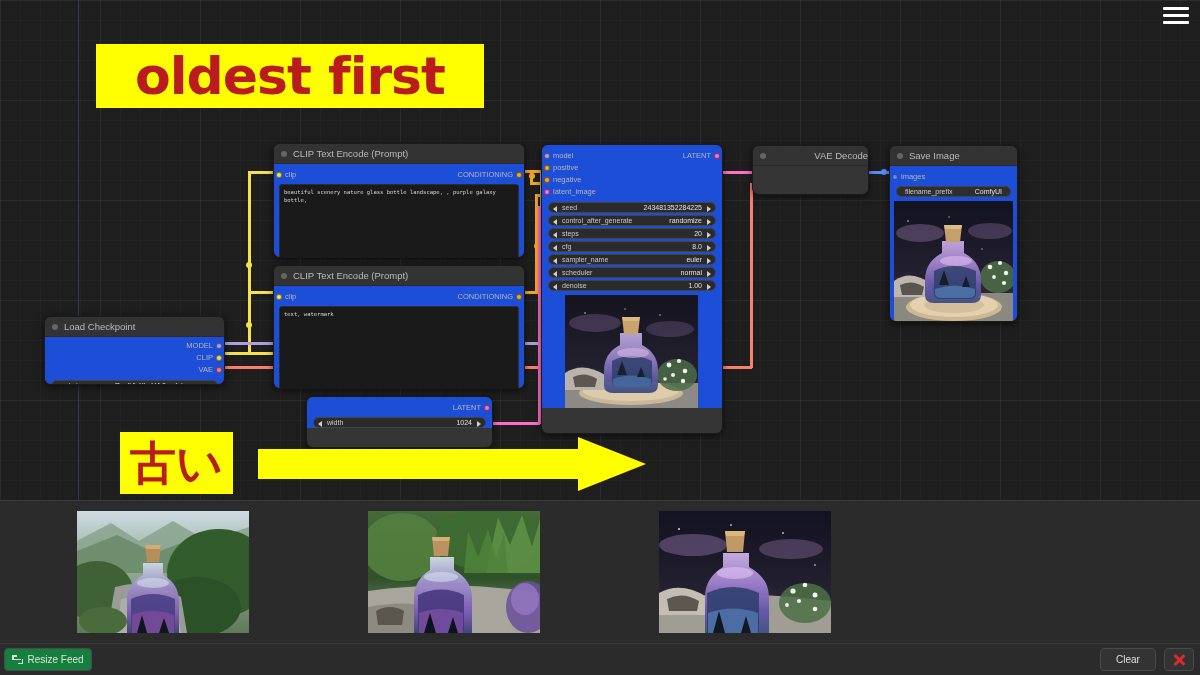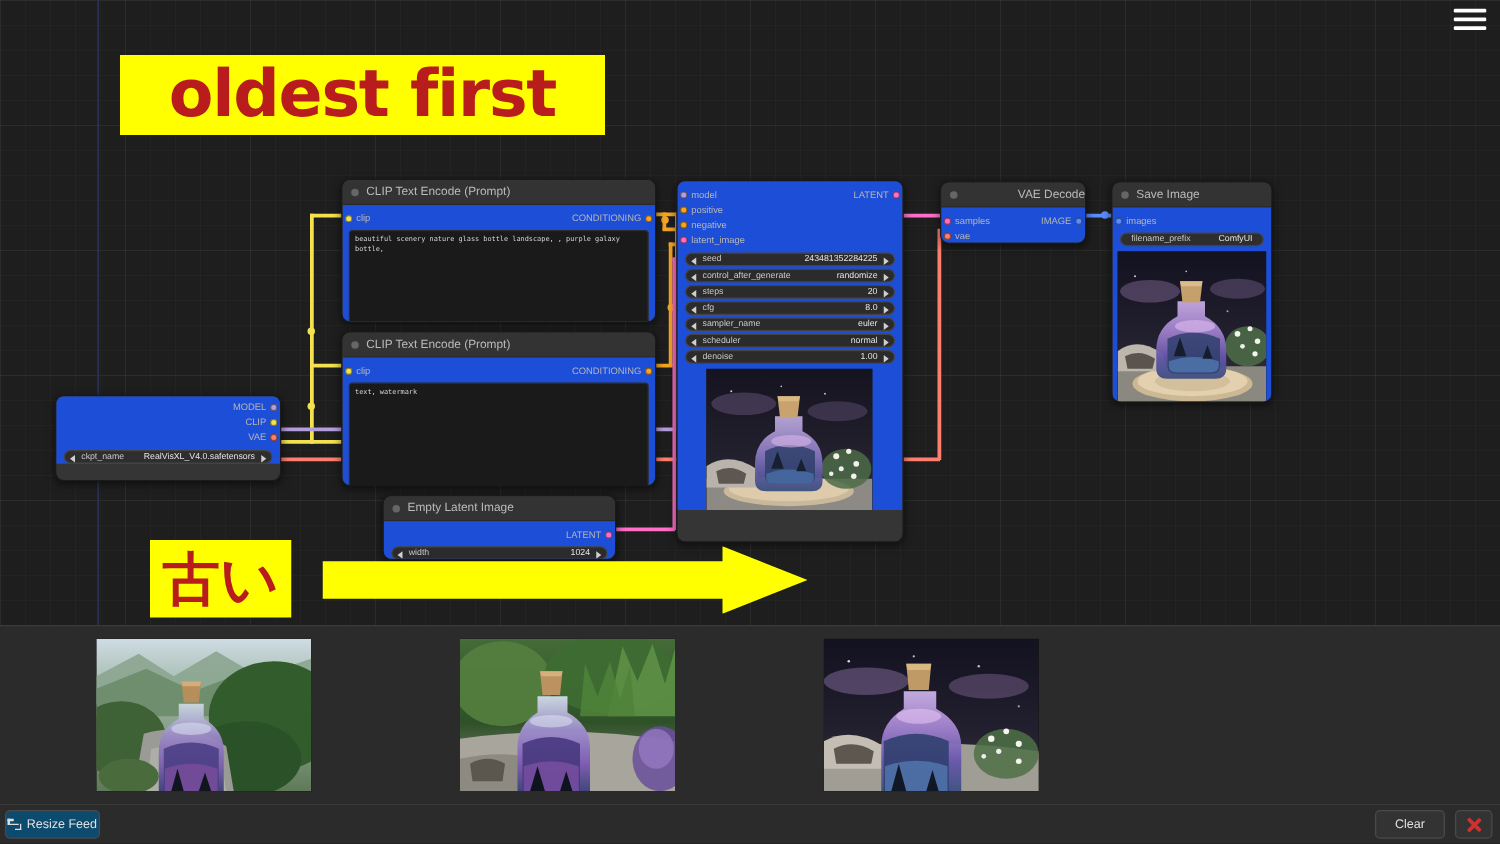--- a/index.html
+++ b/index.html
@@ -219,20 +219,24 @@
         <span class="pin in" style="background:#f5e050;"></span>
         <span class="lbl-in">clip</span>
         <span class="pin out" style="background:#f5a623;"></span>
         <span class="lbl-out">CONDITIONING</span>
       </div>
       <div class="textarea" style="height:86px;">text, watermark</div>
     </div>
   </div>
 
   <div class="node" style="left:44px;top:316px;width:181px;height:69px;">
+    <div class="node-title">
+      <span class="node-dot"></span>
+      <span>Load Checkpoint</span>
+    </div>
     <div class="node-body">
       <div class="slot">
         <span class="pin out" style="background:#b39ddb;"></span>
         <span class="lbl-out">MODEL</span>
       </div>
       <div class="slot">
         <span class="pin out" style="background:#f5e050;"></span>
         <span class="lbl-out">CLIP</span>
       </div>
       <div class="slot">
@@ -352,54 +356,38 @@
           <path d="M48 84 q18 -7 38 0 l0 4 q0 4 -6 4 h-26 q-6 0 -6 -4 z" fill="#4a6fa8" opacity="0.8"></path>
           <path d="M52 80 l5 -14 l5 14 z" fill="#16202f"></path>
           <path d="M72 82 l4 -10 l4 10 z" fill="#16202f"></path>
           <ellipse cx="68" cy="58" rx="16" ry="5" fill="#d7b6e8" opacity="0.6"></ellipse>
         </svg>
       </div>
     </div>
   </div>
 
   <div class="node" style="left:306px;top:396px;width:187px;height:52px;">
-    <div class="node-title">
-      <span class="node-dot"></span>
-      <span>Empty Latent Image</span>
-    </div>
     <div class="node-body">
       <div class="slot" style="margin-top:2px;">
         <span class="pin out" style="background:#ff6ec7;"></span>
         <span class="lbl-out">LATENT</span>
       </div>
       <div class="widget" style="margin-top:3px;">
         <span class="arrL"></span>
         <span class="wname">width</span>
         <span class="wval">1024</span>
         <span class="arrR"></span>
       </div>
     </div>
   </div>
 
   <div class="node" style="left:752px;top:145px;width:117px;height:50px;text-align:right;">
     <div class="node-title">
       <span class="node-dot"></span>
       <span>VAE Decode</span>
-    </div>
-    <div class="node-body">
-      <div class="slot" style="margin-top:2px;">
-        <span class="pin in" style="background:#ff6ec7;"></span>
-        <span class="lbl-in">samples</span>
-        <span class="pin out" style="background:#5a8cff;"></span>
-        <span class="lbl-out">IMAGE</span>
-      </div>
-      <div class="slot">
-        <span class="pin in" style="background:#ff7f6e;"></span>
-        <span class="lbl-in">vae</span>
-      </div>
     </div>
   </div>
 
   <div class="node" style="left:889px;top:145px;width:129px;height:177px;">
     <div class="node-title">
       <span class="node-dot"></span>
       <span>Save Image</span>
     </div>
     <div class="node-body">
       <div class="slot" style="margin-top:2px;">
@@ -592,21 +580,21 @@
         <path d="M54 122 l6 -22 l6 22 z" fill="#101824"></path>
         <path d="M82 122 l5 -17 l5 17 z" fill="#101824"></path>
         <ellipse cx="76" cy="62" rx="18" ry="6" fill="#e3c2f2" opacity="0.6"></ellipse>
       </svg>
     </div>
 
   </div>
 </div>
 
 <div id="bottombar">
-  <div class="btn" style="left:4px;top:4px;width:76px;height:23px;background:#0c4a6e;">
+  <div class="btn" style="left:4px;top:4px;width:88px;height:23px;background:#15803d;">
     <span class="resize-ico">
       <i></i>
         <i></i>
         <i></i>
         <i></i>
         <i></i>
     </span>
     <span style="font-size:10px;">Resize Feed</span>
   </div>
 

